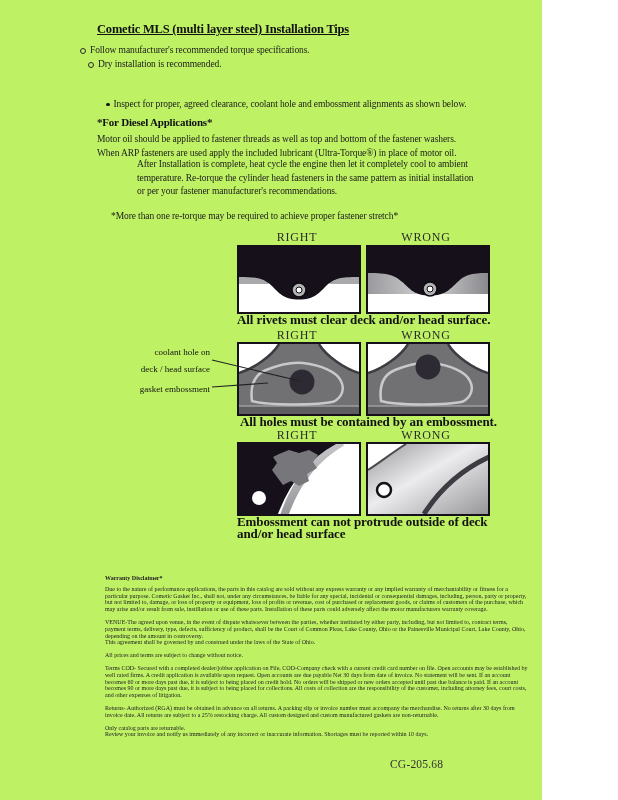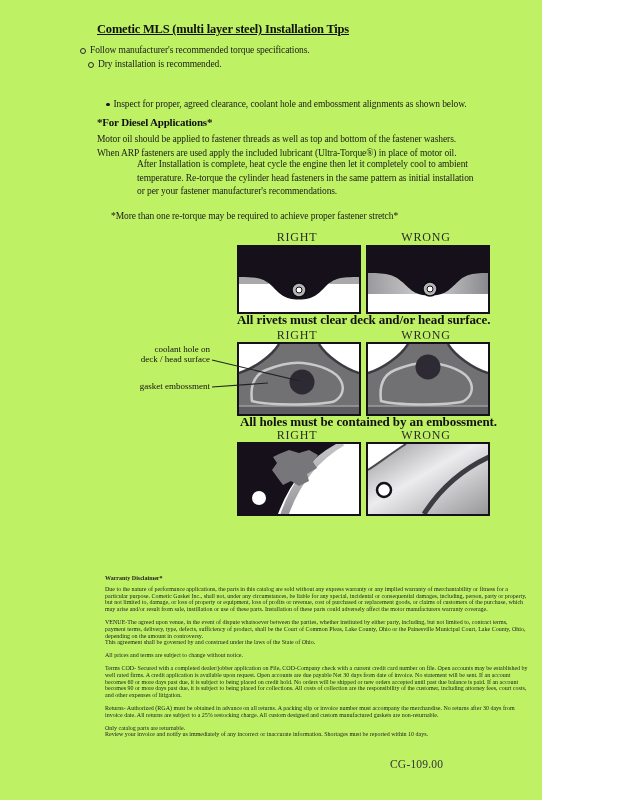--- a/index.html
+++ b/index.html
@@ -24,21 +24,21 @@
     display:inline-block; margin:4.5px 4px 0 0; flex:none;
   }
   .section-heading { font-weight:bold; font-size:11px; letter-spacing:-0.2px; color:#111;text-align:right; }
   .fig-label { font-size:12px; letter-spacing:0.8px; color:#2b2b2b; text-align:center; width:120px; }
   .fig-box { width:120px; border:2px solid #15101a; background:#fff; box-sizing:content-box; }
   .fig-box svg { display:block; }
   .fig-caption {
     font-size:13px; font-weight:bold; letter-spacing:-0.1px;
     line-height:11.5px; color:#111; white-space:pre-line;
   }
-  .callout { font-size:9px; line-height:10px; text-align:right; color:#111; width:115px; white-space:pre-line; }
+  .callout { font-size:9px; line-height:17px; text-align:right; color:#111; width:115px; white-space:pre-line; }
   .disc { width:424px; font-size:6px; line-height:6.8px; color:#222; }
   .disc-heading { font-weight:bold; margin:0 0 4px 0; }
   .disc p { margin:0 0 6px 0; }
   .disc p.nogap { margin-bottom:0; }
   .page-code { font-size:11.5px; color:#333; letter-spacing:0.2px; }
 </style>
 </head>
 <body>
 
 <div class="page">
@@ -174,28 +174,30 @@
         </linearGradient>
       </defs>
       <rect width="120" height="70" fill="url(#g3w)"></rect>
       <path d="M0,0 H38 C25,8 10,20 0,26 Z" fill="#ffffff"></path>
       <path d="M38,0 C25,8 10,20 0,26" stroke="#4a4a4f" stroke-width="2" fill="none"></path>
       <path d="M56,70 C72,45 95,25 121,13" stroke="#3c3c42" stroke-width="5" fill="none"></path>
       <circle cx="16" cy="46" r="7" fill="#ffffff" stroke="#15101a" stroke-width="2.5"></circle>
     </svg>
   </div>
 
+  <div class="abs fig-caption" style="left:237px; top:516px;">Embossment can not protrude outside of deck
+and/or head surface</div>
 
   <div class="abs disc" style="left:105px; top:575px;">
     <div class="disc-heading">Warranty Disclaimer*</div>
     <p>Due to the nature of performance applications, the parts in this catalog are sold without any express warranty or any implied warranty of merchantability or fitness for a particular purpose.  Cometic Gasket Inc., shall not, under any circumstances, be liable for any special, incidental or consequential damages, including, person, party or property, but not limited to, damage, or loss of property or equipment, loss of profits or revenue, cost of purchased or replacement goods, or claims of customers of the purchase, which may arise and/or result from sale, instillation or use of these parts.  Installation of these parts could adversely affect the motor manufacturers warranty coverage.</p>
     <p class="nogap">VENUE-The agreed upon venue, in the event of dispute whatsoever between the parties, whether instituted by either party, including, but not limited to, contract terms, payment terms, delivery, type, defects, sufficiency of product, shall be the Court of Common Pleas, Lake County, Ohio or the Painesville Municipal Court, Lake County, Ohio, depending on the amount in controversy.</p>
     <p>This agreement shall be governed by and construed under the laws of the State of Ohio.</p>
     <p>All prices and terms are subject to change without notice.</p>
     <p>Terms COD- Secured with a completed dealer/jobber application on File, COD-Company check with a current credit card number on file.  Open accounts may be established by well rated firms.  A credit application is available upon request.  Open accounts are due payable Net 30 days from date of invoice.  No statement will be sent.  If an account becomes 60 or more days past due, it is subject to being placed on credit hold.  No orders will be shipped or new orders accepted until past due balance is paid.  If an account becomes 90 or more days past due, it is subject to being placed for collections.  All costs of collection are the responsibility of the customer, including attorney fees, court costs, and other expenses of litigation.</p>
     <p>Returns- Authorized (RGA) must be obtained in advance on all returns.  A packing slip or invoice number must accompany the merchandise.  No returns after 30 days from invoice date.  All returns are subject to a 25% restocking charge.  All custom designed and custom manufactured gaskets are non-returnable.</p>
     <p class="nogap">Only catalog parts are returnable.</p>
     <p>Review your invoice and notify us immediately of any incorrect or inaccurate information.  Shortages must be reported within 10 days.</p>
   </div>
 
-  <div class="abs page-code" style="left:390px; top:758px;">CG-109.00</div>
+  <div class="abs page-code" style="left:390px; top:758px;">CG-205.68</div>
 
 </div>
 
 </body></html>

